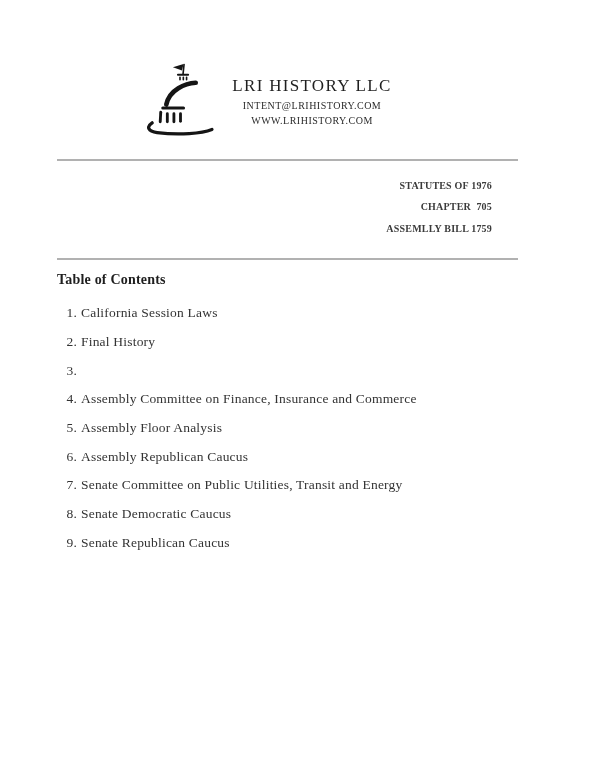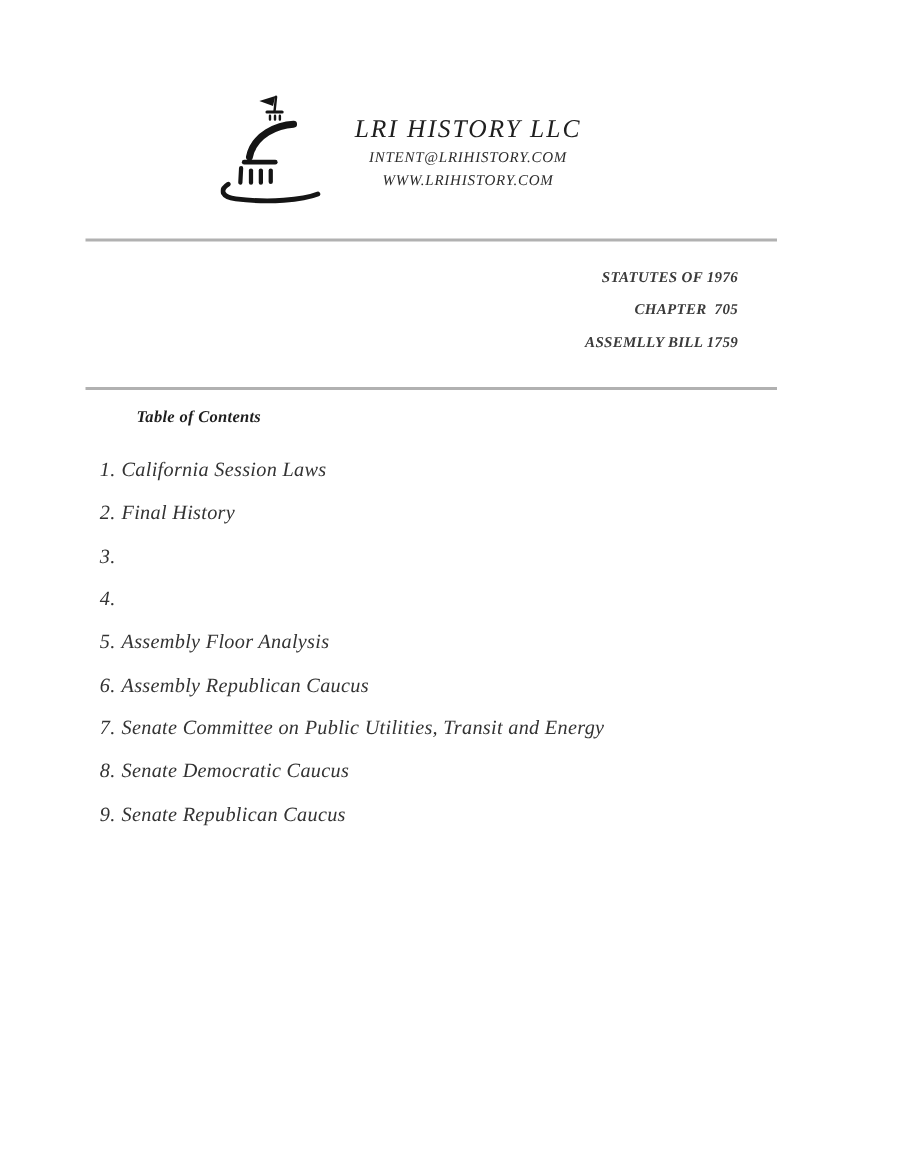--- a/index.html
+++ b/index.html
@@ -3,21 +3,20 @@
 <meta charset="utf-8">
 <style>
   html, body { margin: 0; padding: 0; background: #ffffff; }
   .page {
     position: relative;
     width: 600px;
     height: 776px;
     background: var(--page-bg, #ffffff);
     font-family: "Liberation Serif", serif;
     overflow: hidden;
-    font-style: italic;
   }
 
   
   .logo {
     position: absolute;
     left: 147px;
     top: 63px;
     width: 67px;
     height: 75px;
   }
@@ -72,25 +71,24 @@
     letter-spacing: 0.2px;
     color: var(--reference-text, #3b3b3b);
   }
   .ref-line { white-space: pre; }
 
   
   .toc-title {
     position: absolute;
     left: 57px;
     top: 272px;
-    font-size: 11px;
+    font-size: 14px;
     font-weight: 700;
     letter-spacing: 0.2px;
     color: #1e1e1e;
-    margin-left: 34px;
   }
   .toc-list {
     position: absolute;
     left: 57px;
     top: 299px;
     width: 470px;
     font-size: 13.5px;
     letter-spacing: 0.2px;
     color: #333333;
   }
@@ -158,20 +156,21 @@
       </div>
       <div class="toc-item">
         <span class="toc-num">2.</span>
         <span class="toc-label">Final History</span>
       </div>
       <div class="toc-item">
         <span class="toc-num">3.</span>
       </div>
       <div class="toc-item">
         <span class="toc-num">4.</span>
+        <span class="toc-label">Assembly Committee on Finance, Insurance and Commerce</span>
       </div>
       <div class="toc-item">
         <span class="toc-num">5.</span>
         <span class="toc-label">Assembly Floor Analysis</span>
       </div>
       <div class="toc-item">
         <span class="toc-num">6.</span>
         <span class="toc-label">Assembly Republican Caucus</span>
       </div>
       <div class="toc-item">

